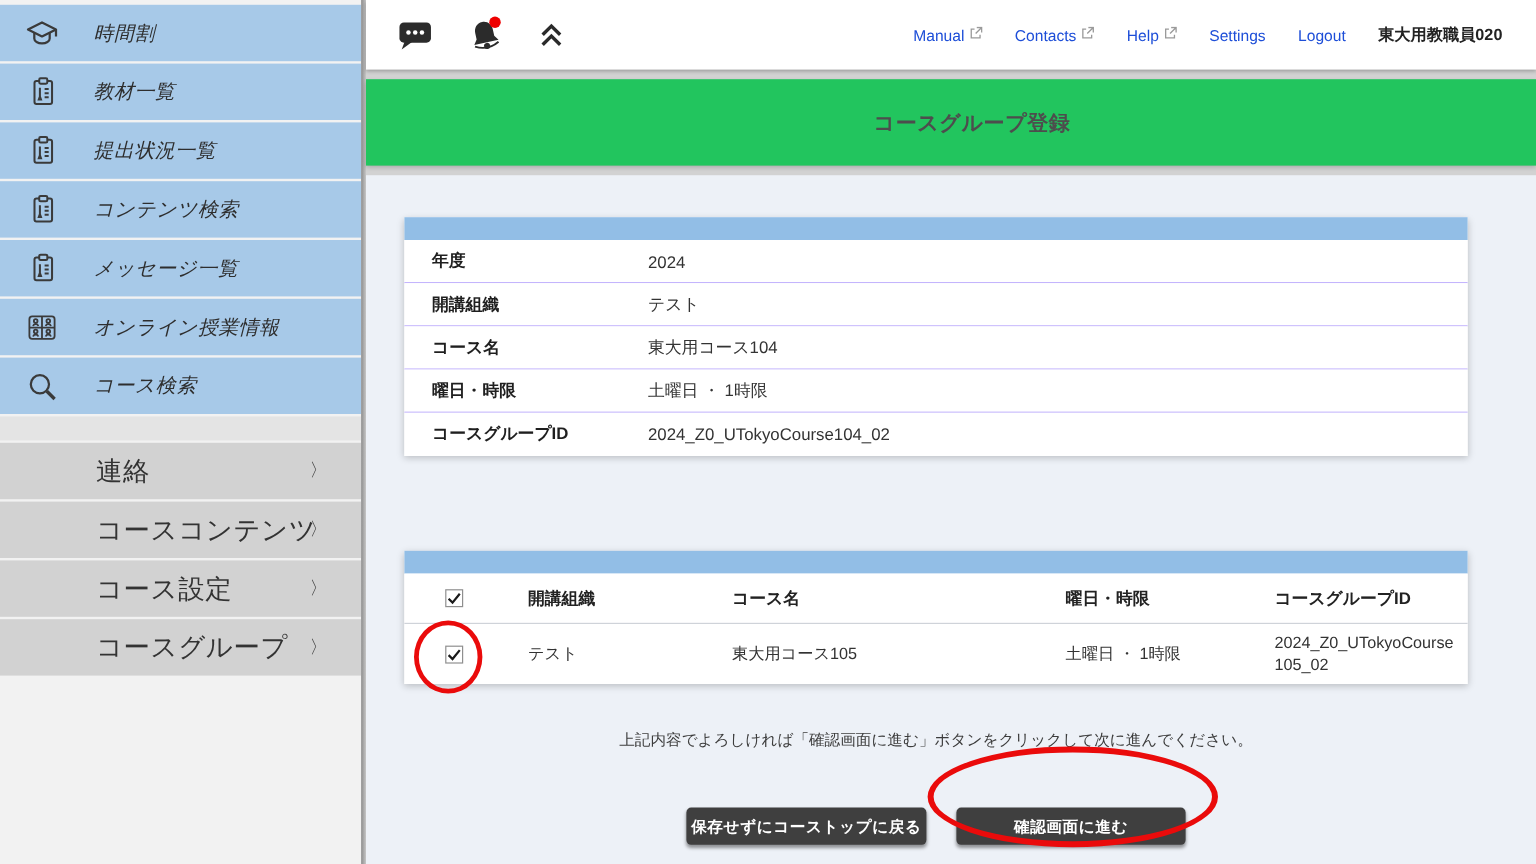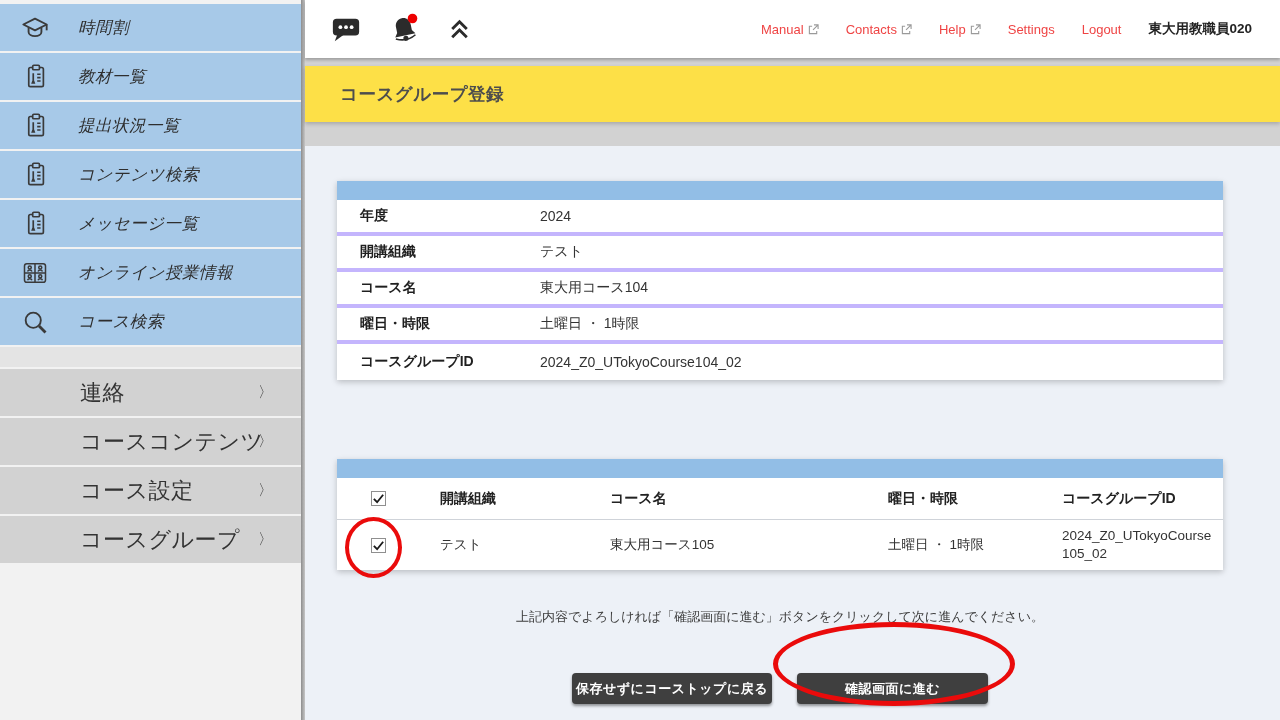--- a/index.html
+++ b/index.html
@@ -21,33 +21,33 @@
   .si .lbl { margin-left:80px; font-size:22px; color:#333; letter-spacing:.5px; }
   .si .chev { position:absolute; right:28px; font-size:15px; color:#444; }
 
   .vdivider { position:absolute; left:301px; top:0; width:4px; height:720px; background:linear-gradient(to right,#8d8d8d,#c6c6c6); }
 
   
   .topbar { position:absolute; left:305px; top:0; width:975px; height:58px; background:#fff; box-shadow:0 2px 3px rgba(0,0,0,.25); display:flex; align-items:center; }
   .tb-icons { display:flex; align-items:center; margin-left:26px; gap:26px; }
   .tb-iconbtn { cursor:pointer; display:flex; align-items:center; position:relative; }
   .tb-right { margin-left:auto; margin-right:28px; display:flex; align-items:center; }
-  .tb-link { font-size:13px; color:#ef4444; margin-left:27px; cursor:pointer; display:flex; align-items:center; gap:4px; white-space:nowrap; }
+  .tb-link { font-size:13px; color:#1d4ed8; margin-left:27px; cursor:pointer; display:flex; gap:4px; white-space:nowrap; }
   .tb-user { font-size:13.5px; color:#222; font-weight:bold; margin-left:27px; white-space:nowrap; }
 
   
-  .titlebar { position:absolute; left:305px; top:66px; width:975px; height:56px; background:#fde047; box-shadow:0 2px 4px rgba(0,0,0,.2); display:flex; align-items:center; }
+  .titlebar { position:absolute; left:305px; top:66px; width:975px; height:72px; background:#22c55e; box-shadow:0 2px 4px rgba(0,0,0,.2); display:flex; align-items:center;justify-content:center; }
   .titlebar h1 { margin-left:35px; font-size:17.5px; font-weight:bold; color:#4d4d4d; letter-spacing:.5px; }
 
   
   .content { position:absolute; left:305px; top:146px; width:975px; height:574px; background:#edf1f7; }
   .strip { height:19px; background:#92bee6; }
   .tbl { position:absolute; left:32px; width:886px; box-shadow:0 2px 6px rgba(0,0,0,.22); background:#fff; }
   .tbl1 { top:35px; }
-  .t1row { height:36px; display:flex; align-items:center; border-bottom:4px solid #c4b5fd; background:#fff; }
+  .t1row { height:36px; display:flex; align-items:center; border-bottom:1px solid #c4b5fd; background:#fff; }
   .t1row:last-child { border-bottom:none; }
   .t1row .l { width:203px; padding-left:23px; font-size:14px; font-weight:bold; color:#1f1f1f; }
   .t1row .v { font-size:14px; color:#333; }
 
   .tbl2 { top:313px; }
   .hrow { height:42px; display:flex; align-items:center; border-bottom:1px solid #cfd3d9; background:#fff; }
   .drow { height:50px; display:flex; align-items:center; background:#fff; }
   .c-cb { width:83px; display:flex; justify-content:center; }
   .c-org { width:175px; padding-left:20px; }
   .c-course { width:275px; padding-left:15px; }

